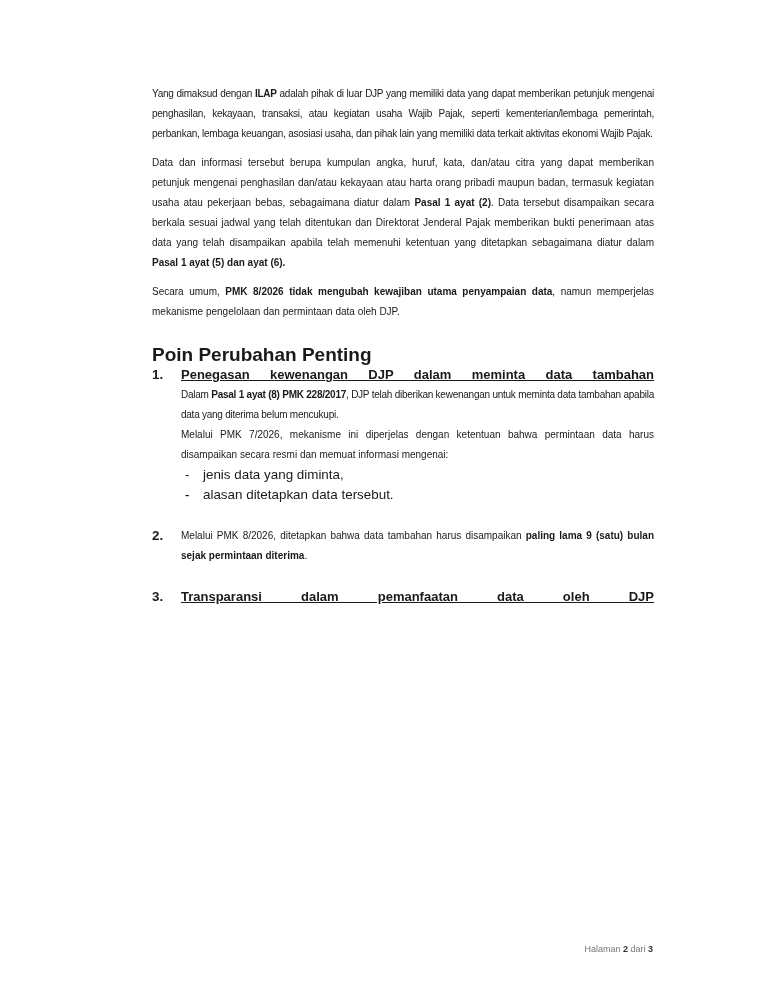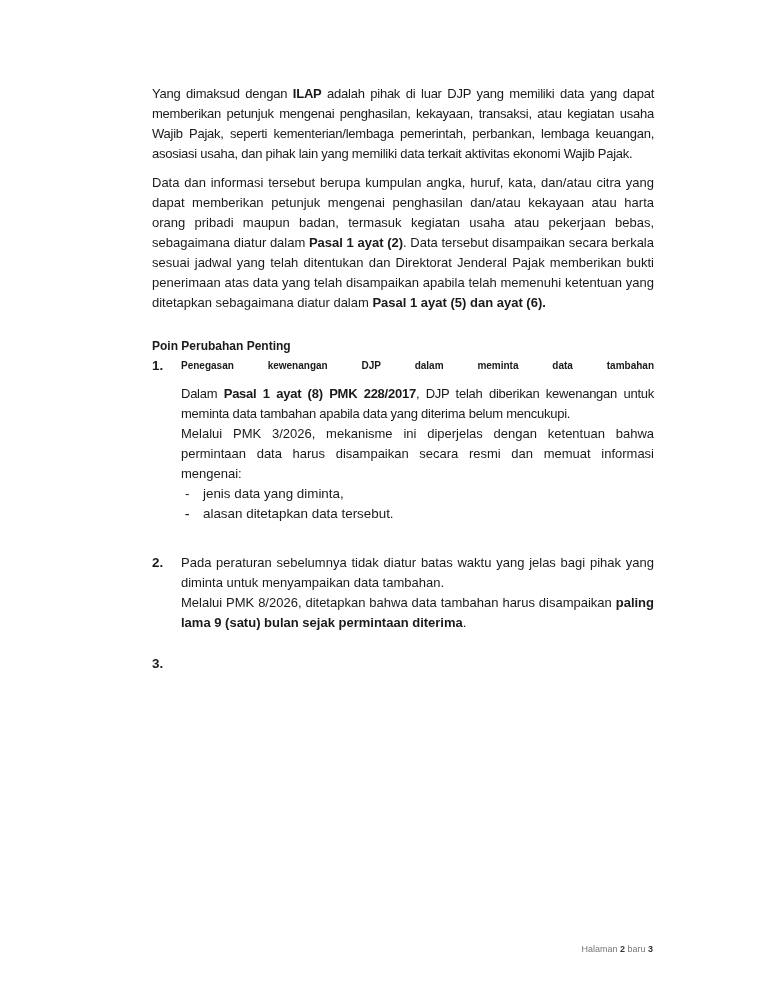--- a/index.html
+++ b/index.html
@@ -1,68 +1,69 @@
 <!DOCTYPE html>
 <html><head>
 <meta charset="utf-8">
 <style>
   html, body { margin:0; padding:0; background:#ffffff; }
   body { width:773px; height:1000px; position:relative; overflow:hidden;
          font-family:"Liberation Sans", "DejaVu Sans", sans-serif; color:#1a1a1a; }
   .page { position:absolute; left:152px; top:84px; width:502px; }
-  p { margin:0; font-size:13px; line-height:20px; text-align:justify; }
+  p { margin:0; font-size:10px; line-height:20px; text-align:justify; }
   .para { margin-bottom:9px; }
   .tight { letter-spacing:-0.25px; }
   b { font-weight:bold; }
-  .heading { font-weight:bold; font-size:12px; line-height:20px; margin-top:23px; }
+  .heading { font-weight:bold; font-size:19px; line-height:20px; margin-top:23px; }
   .item { position:relative; padding-left:29px; }
   .num { position:absolute; left:0; top:0; font-weight:bold; font-size:13.4px; line-height:20px; }
-  .item-title { font-weight:bold; font-size:10px; line-height:20px; text-align:justify; text-align-last:justify; }
-  .sub { margin-top:8px; }
+  .item-title { font-weight:bold; font-size:13px; line-height:20px; text-align:justify; text-align-last:justify;text-decoration:underline; }
+  .sub { margin-top:0; }
   .sub + .sub { margin-top:0; }
   ul.dash { list-style:none; margin:0; padding:0; }
   ul.dash li { position:relative; padding-left:22px; font-size:13.4px; line-height:20px; }
   ul.dash li .dash-mark { position:absolute; left:4px; top:0; }
   .gap { height:21px; }
   .footer { position:absolute; right:120px; top:944px; font-size:9px; color:#777; font-family:"Liberation Sans", sans-serif; }
   .footer b { color:#333; }
 </style>
 </head>
 <body>
 
 <div class="page">
 
   <p class="para tight"><span>Yang dimaksud dengan </span><b>ILAP</b><span> adalah pihak di luar DJP yang memiliki data yang dapat memberikan petunjuk mengenai penghasilan, kekayaan, transaksi, atau kegiatan usaha Wajib Pajak, seperti kementerian/lembaga pemerintah, perbankan, lembaga keuangan, asosiasi usaha, dan pihak lain yang memiliki data terkait aktivitas ekonomi Wajib Pajak.</span></p>
 
   <p class="para"><span>Data dan informasi tersebut berupa kumpulan angka, huruf, kata, dan/atau citra yang dapat memberikan petunjuk mengenai penghasilan dan/atau kekayaan atau harta orang pribadi maupun badan, termasuk kegiatan usaha atau pekerjaan bebas, sebagaimana diatur dalam </span><b>Pasal 1 ayat (2)</b><span>. Data tersebut disampaikan secara berkala sesuai jadwal yang telah ditentukan dan Direktorat Jenderal Pajak memberikan bukti penerimaan atas data yang telah disampaikan apabila telah memenuhi ketentuan yang ditetapkan sebagaimana diatur dalam </span><b>Pasal 1 ayat (5) dan ayat (6).</b></p>
 
+  <p class="para"><span>Secara umum, </span><b>PMK 8/2026 tidak mengubah kewajiban utama penyampaian data</b><span>, namun memperjelas mekanisme pengelolaan dan permintaan data oleh DJP.</span></p>
 
   <div class="heading">Poin Perubahan Penting</div>
 
   <div class="item">
     <span class="num">1.</span>
     <div class="item-title">Penegasan kewenangan DJP dalam meminta data tambahan</div>
     <p class="sub tight"><span>Dalam </span><b>Pasal 1 ayat (8) PMK 228/2017</b><span>, DJP telah diberikan kewenangan untuk meminta data tambahan apabila data yang diterima belum mencukupi.</span></p>
-    <p class="sub">Melalui PMK 3/2026, mekanisme ini diperjelas dengan ketentuan bahwa permintaan data harus disampaikan secara resmi dan memuat informasi mengenai:</p>
+    <p class="sub">Melalui PMK 7/2026, mekanisme ini diperjelas dengan ketentuan bahwa permintaan data harus disampaikan secara resmi dan memuat informasi mengenai:</p>
     <ul class="dash">
       <li><span class="dash-mark">-</span><span>jenis data yang diminta,</span></li>
       <li><span class="dash-mark">-</span></li>
       <li><span class="dash-mark">-</span><span>alasan ditetapkan data tersebut.</span></li>
     </ul>
   </div>
 
   <div class="gap"></div>
 
   <div class="item">
     <span class="num">2.</span>
-    <p class="sub">Pada peraturan sebelumnya tidak diatur batas waktu yang jelas bagi pihak yang diminta untuk menyampaikan data tambahan.</p>
     <p class="sub"><span>Melalui PMK 8/2026, ditetapkan bahwa data tambahan harus disampaikan </span><b>paling lama 9 (satu) bulan sejak permintaan diterima</b><span>.</span></p>
   </div>
 
   <div class="gap"></div>
 
   <div class="item">
     <span class="num">3.</span>
+    <div class="item-title">Transparansi dalam pemanfaatan data oleh DJP</div>
   </div>
 
 </div>
 
-<div class="footer"><span>Halaman </span><b>2</b><span> baru </span><b>3</b></div>
+<div class="footer"><span>Halaman </span><b>2</b><span> dari </span><b>3</b></div>
 
 </body></html>

